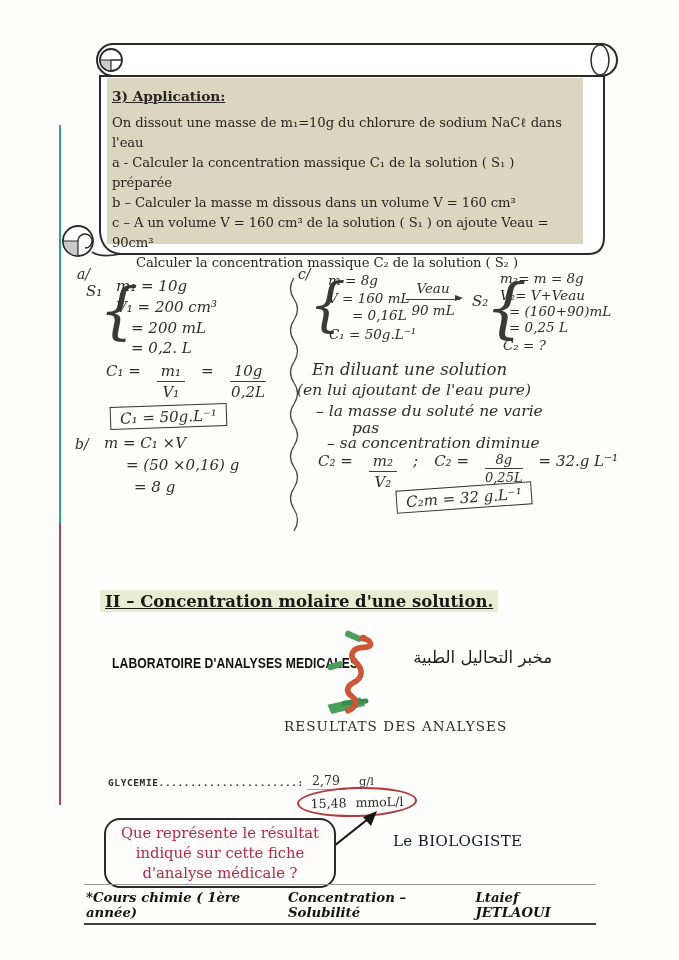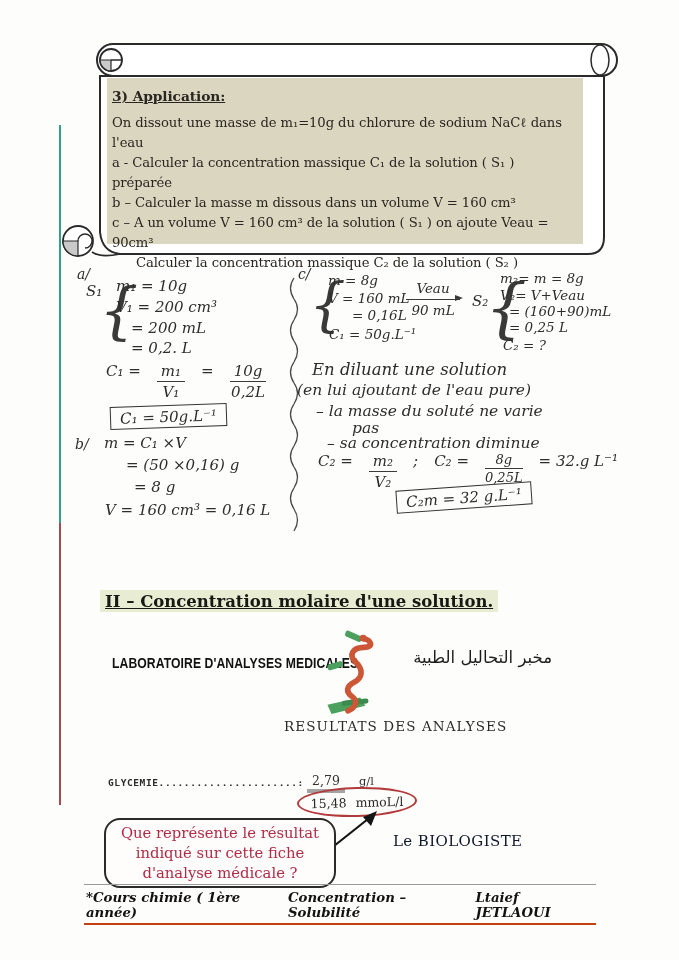--- a/index.html
+++ b/index.html
@@ -36,32 +36,32 @@
   
   .lab-name{position:absolute;left:112px;top:655px;font-family:"Liberation Sans","DejaVu Sans",sans-serif;
             font-weight:bold;font-size:14.5px;letter-spacing:0.1px;color:#121212;
             transform:scaleX(0.84);transform-origin:left center;white-space:nowrap;}
   .lab-name-ar{position:absolute;left:412px;top:648px;width:140px;text-align:right;direction:rtl;
                font-family:"DejaVu Sans",sans-serif;font-size:16.5px;color:#1c1c1c;}
   .results-title{position:absolute;left:284px;top:718px;font-size:13.5px;letter-spacing:1.1px;color:#2a2a2a;}
   .gly{position:absolute;left:108px;top:777px;font-family:"DejaVu Sans Mono",monospace;
        font-weight:bold;font-size:9.5px;letter-spacing:0.6px;color:#2b2b2b;white-space:nowrap;}
   .gval{position:absolute;left:307px;top:773px;font-size:12.5px;color:#33302c;
-        border-bottom:4px solid #a3a3a3;padding:0 5px 1px;}
+        border-bottom:1px solid #a3a3a3;padding:0 5px 1px;}
   .gunit{position:absolute;left:359px;top:774px;font-size:11.5px;color:#33302c;}
   .result-ellipse{position:absolute;left:297px;top:787px;width:116px;height:26px;
         border:2px solid #b23a3a;border-radius:50%;display:flex;align-items:center;justify-content:center;
         gap:9px;font-size:12.5px;color:#2c2a26;transform:rotate(-1.5deg);background:rgba(255,255,255,0.0);}
   .bubble{position:absolute;left:104px;top:818px;width:228px;height:66px;border:2px solid #2b2b2b;
         border-radius:16px;display:flex;flex-direction:column;align-items:center;justify-content:center;
         font-size:14.8px;line-height:20px;color:#b12a46;background:#fffdfc;}
   .biologiste{position:absolute;left:393px;top:832px;font-size:15px;letter-spacing:0.4px;color:#0f172a;}
   
   .footer{position:absolute;left:84px;top:884px;width:508px;display:flex;justify-content:space-between;
-        border-top:1px solid #9a9a9a;border-bottom:2px solid #c2410c;padding:5px 2px 3px;
+        border-top:1px solid #9a9a9a;border-bottom:2px solid #404040;padding:5px 2px 3px;
         font-style:italic;font-weight:bold;font-size:13.3px;color:#14120f;}
   svg{position:absolute;overflow:visible;}
 </style>
 </head>
 <body>
 
 <div id="canvas">
 
   <div class="vline teal"></div>
   <div class="vline red"></div>
@@ -113,21 +113,20 @@
         <span class="den">0,2L</span>
       </span>
   </div>
 
   <div class="hw resbox" style="left:110px;top:405px;transform:rotate(-2deg);">C₁ = 50g.L⁻¹</div>
 
   <div class="hw" style="left:75px;top:436px;font-size:14px;">b/</div>
   <div class="hw" style="left:104px;top:434px;">m = C₁ ×V</div>
   <div class="hw" style="left:126px;top:456px;">= (50 ×0,16) g</div>
   <div class="hw" style="left:134px;top:478px;">= 8 g</div>
-  <div class="hw" style="left:105px;top:501px;">V = 160 cm³ = 0,16 L</div>
 
   <svg class="abs" style="left:286px;top:276px;" width="16" height="254" viewBox="0 0 16 254">
     <path d="M8 2 q-7 10 0 21 q7 10 0 21 q-7 10 0 21 q7 10 0 21 q-7 10 0 21 q7 10 0 21 q-7 10 0 21 q7 10 0 21 q-7 10 0 21 q7 10 0 21 q-7 10 0 21 q7 11 0 22" fill="none" stroke="#4a4a48" stroke-width="1.3"></path>
   </svg>
 
   <div class="hw" style="left:298px;top:266px;font-size:14px;">c/</div>
   <div class="brace" style="left:309px;top:268px;font-size:58px;line-height:74px;">{</div>
   <div class="hw sm" style="left:328px;top:272px;">m = 8g</div>
   <div class="hw sm" style="left:328px;top:290px;">V = 160 mL</div>
   <div class="hw sm" style="left:352px;top:307px;">= 0,16L</div>

